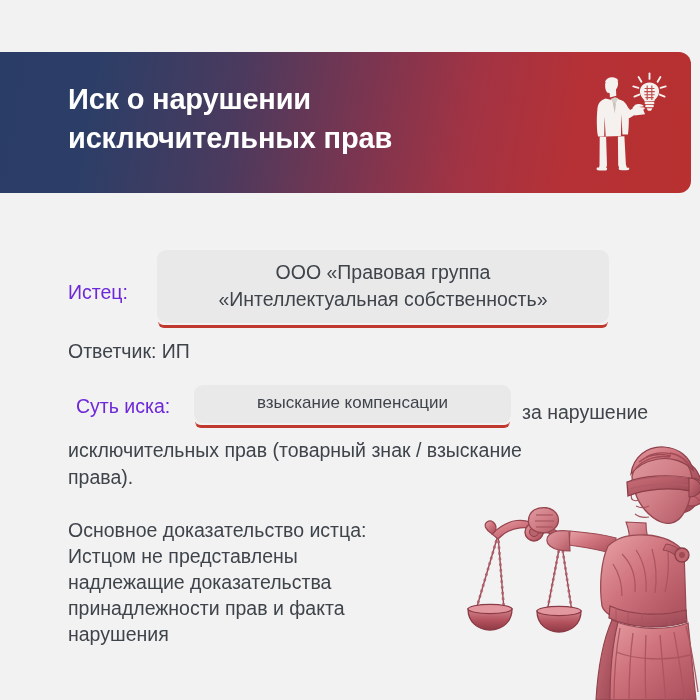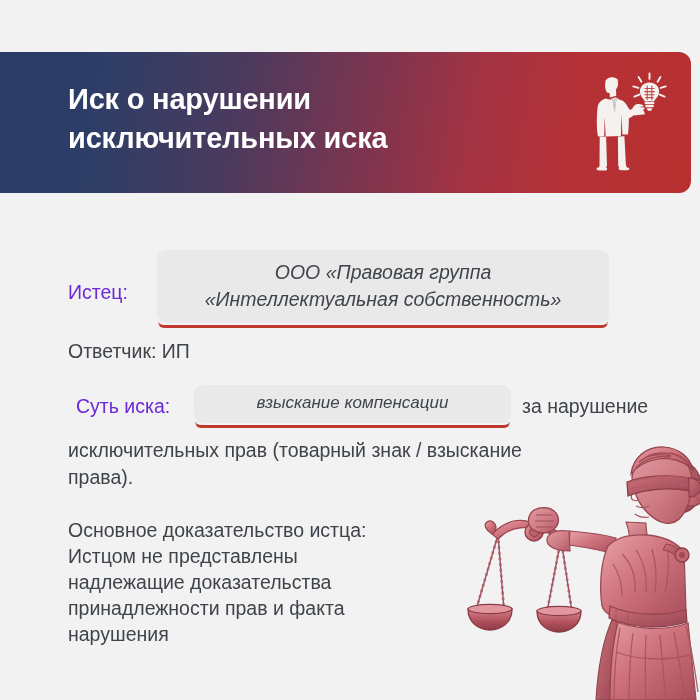--- a/index.html
+++ b/index.html
@@ -93,21 +93,20 @@
 
   
   .chip {
     display: inline-block;
     position: relative;
     background: #e9e9e9;
     border-radius: 9px;
     color: #3f444b;
     box-sizing: border-box;
     text-align: center;
-    font-style: italic;
   }
   .chip::after {
     content: "";
     position: absolute;
     left: 1px;
     right: 1px;
     bottom: -5px;
     height: 6px;
     border-radius: 0 0 9px 9px;
     background: transparent;
@@ -150,21 +149,21 @@
     position: absolute;
     left: 126px;
     top: 0px;
     width: 317px;
     padding: 7px 10px 8px 10px;
     font-size: 17px;
   }
   #subject-tail {
     position: absolute;
     left: 454px;
-    top: 8px;
+    top: 14px;
     white-space: pre;
   }
   #subject-rest {
     position: absolute;
     left: 0;
     top: 52px;
     width: 600px;
     white-space: pre-line;
     line-height: 1.38;
   }
@@ -191,21 +190,21 @@
   }
 </style>
 </head>
 <body>
 
 <div id="card">
 
   <div id="header">
 
     <div id="header-title">Иск о нарушении
-исключительных иска</div>
+исключительных прав</div>
 
     <svg id="header-icon" viewBox="0 0 78 120">
       <g fill="#f4f1ee">
 
         <path d="M20.5 14.5c-3.6 0-6.2 2.6-6.4 6.2-.2 3.4 1 6.5 1.9 7.6.5.6 1.7.9 2.7.9l.2 4.2 6.4-1.6-.3-6.3c1.2-1.3 2-3.6 2.1-6 .2-3.4-2.2-5-6.6-5z"></path>
 
         <path d="M13.9 18.2c1.2-3.4 4.2-5.2 7.8-4.9 3.3.3 5.2 1.8 5.6 3.6-1.5-.6-3.6-.9-5.7-.6-3.1.4-5.9 1.3-7.7 1.9z"></path>
 
         <path d="M14.5 34.5c-4.7 1.5-7.4 4.6-8 9.6-.7 5.9-.9 13.5-.5 20.3.2 3.4.6 6.3 1.1 8.2l6.1-.3.4-19.9 1.1 20 15.2-.5.6-21.9.9 20.6 5.6-.2c.9-6.9 1.1-16.2.6-22.6-.4-5.3-2.4-9.3-6.6-11.4l-5.2-2-5.9 1.4-5.4-1.3z"></path>
 

